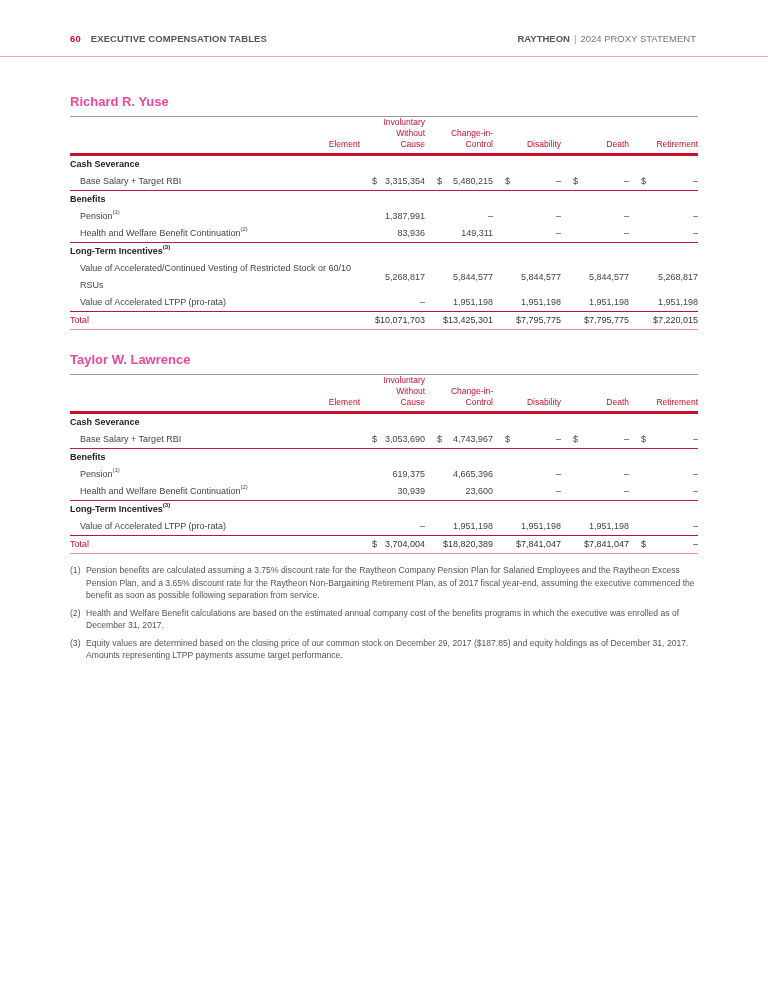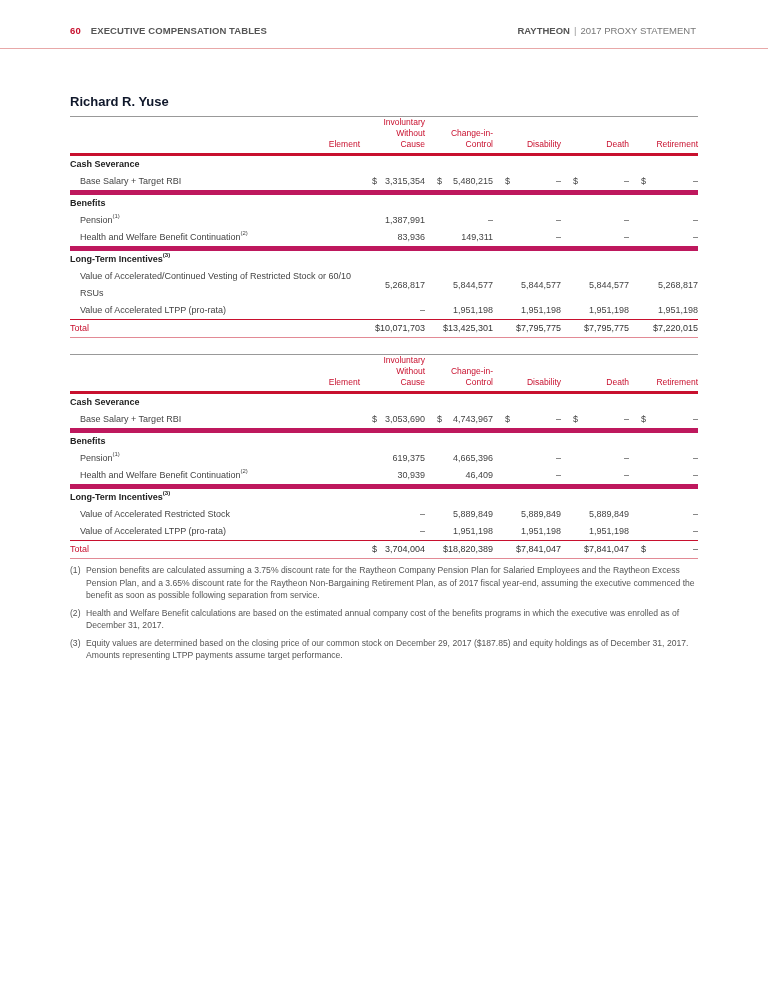--- a/index.html
+++ b/index.html
@@ -1,41 +1,41 @@
 <!DOCTYPE html>
 <html><head>
 <meta charset="utf-8">
 <style>
   * { box-sizing: border-box; margin: 0; padding: 0; }
   html, body { width: 768px; height: 1000px; background: #ffffff; }
   body { font-family: "Liberation Sans", sans-serif; color: #333; position: relative; overflow: hidden; }
 
-  .page-header { position: absolute; left: 0; top: 0; width: 768px; height: 50px; }
+  .page-header { position: absolute; left: 0; top: 8px; width: 768px; height: 50px; }
   .page-header .left { position: absolute; left: 70px; top: 25px; font-size: 9.5px; font-weight: bold; color: #555; letter-spacing: 0.1px; }
   .page-header .left .pnum { color: #c8102e; margin-right: 10px; }
   .page-header .right { position: absolute; right: 72px; top: 25px; font-size: 9.5px; color: #777; }
   .page-header .right .brand { font-weight: bold; color: #555; padding-left: 28px; }
   .page-header .right .sep { color: #999; margin: 0 4px; }
   .page-header .rule { position: absolute; left: 0; top: 48px; width: 768px; height: 1px; background: #e8a8a8; }
 
   .section { position: absolute; left: 70px; width: 628px; }
-  .section-title { font-size: 13px; font-weight: bold; color: #0f172a; height: 20px; line-height: 20px; }
+  .section-title { font-size: 13px; font-weight: bold; color: #ec4899; height: 20px; line-height: 20px; }
   .title-rule { height: 1px; background: #999; margin-top: 4px; }
 
   table { width: 100%; border-collapse: collapse; font-size: 9px; }
   th { color: #c8102e; font-weight: normal; font-size: 8.5px; vertical-align: bottom; padding: 0 0 3px 0; line-height: 11px; }
   th.el { text-align: right; }
   th.num { text-align: right; margin-top: 24px; }
   thead tr { border-bottom: 3px solid #c8102e; }
   td { height: 17px; line-height: 17px; color: #444; }
   td.label { padding-left: 10px; }
   td.num { text-align: right; white-space: nowrap; }
   td.num .dlr { float: left; }
   tr.group td { font-weight: bold; color: #222; padding-left: 0; margin-top: 19px; }
-  tr.end td { border-bottom: 5px solid #be185d; }
+  tr.end td { border-bottom: 1px solid #be185d; }
   tr.last td { border-bottom: 1.5px solid #c8102e; }
   tr.total td { font-weight: normal; color: #333; border-bottom: 1.5px solid #e28a95; }
   tr.total td.tlabel { color: #c8102e; font-weight: normal; }
   sup { font-size: 6px; vertical-align: top; line-height: 8px; }
 
   col.c0 { width: 290px; }
   col.c1 { width: 65px; }
   col.c2 { width: 68px; }
   col.c3 { width: 68px; }
   col.c4 { width: 68px; }
@@ -47,21 +47,21 @@
   .fn .mk { width: 16px; flex: none; }
 </style>
 </head>
 <body>
 
 <div class="page-header">
   <div class="left">
     <span class="pnum">60</span><span>EXECUTIVE COMPENSATION TABLES</span>
   </div>
   <div class="right">
-    <span class="brand">RAYTHEON</span><span class="sep">|</span><span>2017 PROXY STATEMENT</span>
+    <span class="brand">RAYTHEON</span><span class="sep">|</span><span>2024 PROXY STATEMENT</span>
   </div>
   <div class="rule"></div>
 </div>
 
 <div class="section" id="sec0" style="top:92px;">
     <div class="section-title">Richard R. Yuse</div>
     <div class="title-rule"></div>
     <table>
       <colgroup>
         <col class="c0">
@@ -136,20 +136,21 @@
           <td class="num"><span>$10,071,703</span></td>
           <td class="num"><span>$13,425,301</span></td>
           <td class="num"><span>$7,795,775</span></td>
           <td class="num"><span>$7,795,775</span></td>
           <td class="num"><span>$7,220,015</span></td>
         </tr>
       </tbody>
     </table>
   </div>
 <div class="section" id="sec1" style="top:350px;">
+    <div class="section-title">Taylor W. Lawrence</div>
     <div class="title-rule"></div>
     <table>
       <colgroup>
         <col class="c0">
         <col class="c1">
         <col class="c2">
         <col class="c3">
         <col class="c4">
         <col class="c5">
       </colgroup>
@@ -182,35 +183,27 @@
           <td class="label"><span>Pension</span><sup>(1)</sup></td>
           <td class="num"><span>619,375</span></td>
           <td class="num"><span>4,665,396</span></td>
           <td class="num"><span>–</span></td>
           <td class="num"><span>–</span></td>
           <td class="num"><span>–</span></td>
         </tr>
         <tr class="data end">
           <td class="label"><span>Health and Welfare Benefit Continuation</span><sup>(2)</sup></td>
           <td class="num"><span>30,939</span></td>
-          <td class="num"><span>46,409</span></td>
+          <td class="num"><span>23,600</span></td>
           <td class="num"><span>–</span></td>
           <td class="num"><span>–</span></td>
           <td class="num"><span>–</span></td>
         </tr>
         <tr class="group">
           <td colspan="6"><span>Long-Term Incentives</span><sup>(3)</sup></td>
-        </tr>
-        <tr class="data">
-          <td class="label"><span>Value of Accelerated Restricted Stock</span></td>
-          <td class="num"><span>–</span></td>
-          <td class="num"><span>5,889,849</span></td>
-          <td class="num"><span>5,889,849</span></td>
-          <td class="num"><span>5,889,849</span></td>
-          <td class="num"><span>–</span></td>
         </tr>
         <tr class="data last">
           <td class="label"><span>Value of Accelerated LTPP (pro-rata)</span></td>
           <td class="num"><span>–</span></td>
           <td class="num"><span>1,951,198</span></td>
           <td class="num"><span>1,951,198</span></td>
           <td class="num"><span>1,951,198</span></td>
           <td class="num"><span>–</span></td>
         </tr>
         <tr class="total">

